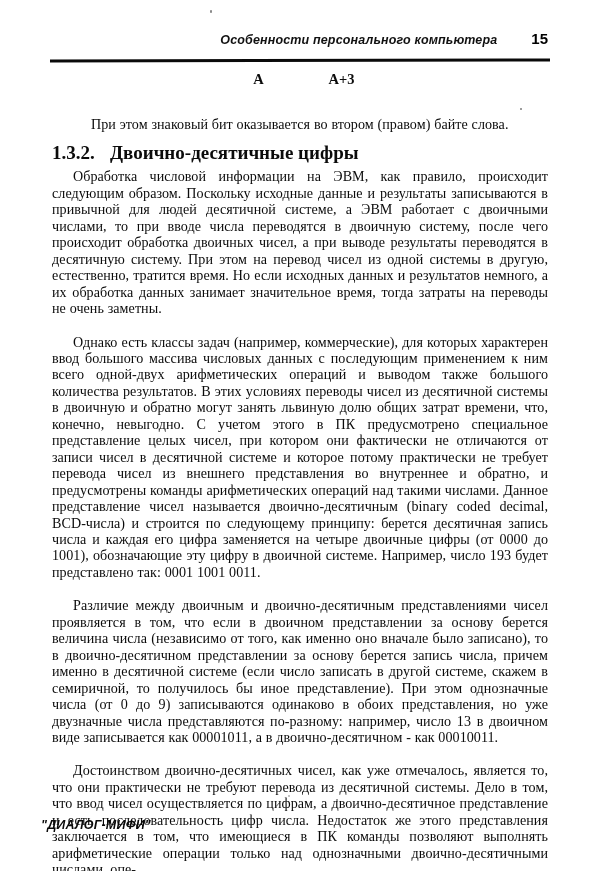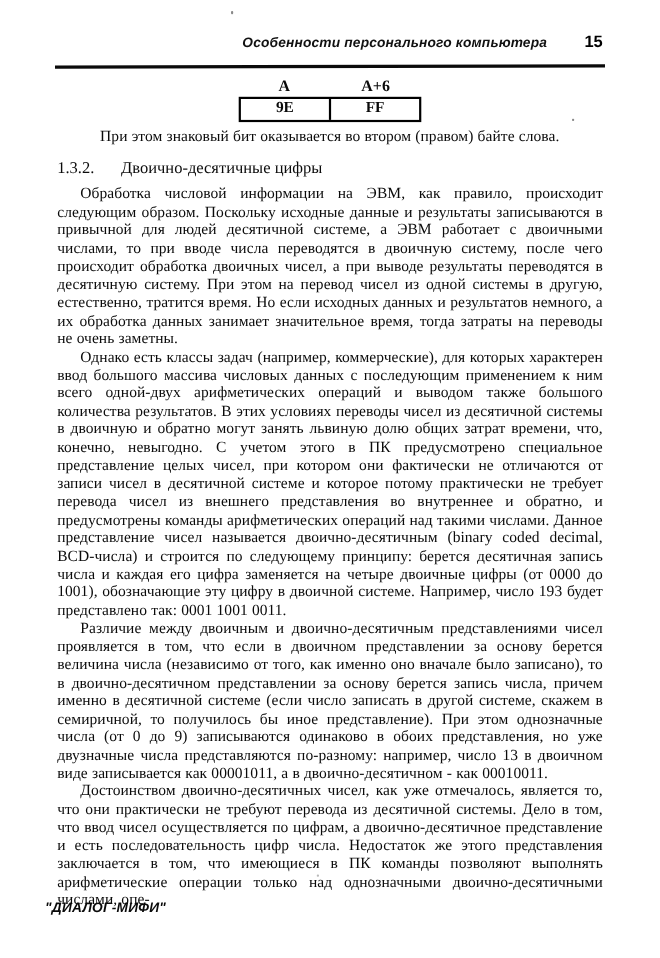--- a/index.html
+++ b/index.html
@@ -112,30 +112,30 @@
     text-justify: inter-word;
     letter-spacing: 0.05px;
     word-spacing: 0.2px;
     hyphens: none;
   }
   p.para.indent { text-indent: 21px; }
   p.after-figure { margin-bottom: 12px; margin-left: 39px; }
 
   h3.section {
     margin: 0 0 6px 0;
-    font-size: 15px;
-    font-weight: normal;
+    font-size: 19px;
+    font-weight: bold;
     line-height: 18px;
     display: flex;
     align-items: baseline;
   }
   .sec-num { width: 58px; flex: 0 0 58px; }
   .sec-title { flex: 1 1 auto; }
 
-  .para-block p.para + p.para { margin-top: 0; }
+  .para-block p.para + p.para { margin-top: 17px; }
 
   
   .loose-last { word-spacing: 9px; }
 
   
   .imprint {
     position: absolute;
     left: 41px;
     top: 818px;
     font-family: "Liberation Sans", "DejaVu Sans", sans-serif;
@@ -161,25 +161,21 @@
   <div class="runhead">
     <span class="runhead-title">Особенности персонального компьютера</span>
     <span class="runhead-folio">15</span>
   </div>
   <div class="rule"></div>
 
   <div class="figure">
     <div class="figure-inner">
       <div class="fig-labels">
         <div class="fig-label">A</div>
-        <div class="fig-label">A+6</div>
-      </div>
-      <div class="byte-table">
-        <div class="byte-cell">9E</div>
-        <div class="byte-cell">FF</div>
+        <div class="fig-label">A+3</div>
       </div>
     </div>
   </div>
 
   <div class="body">
 
     <p class="para after-figure">При этом знаковый бит оказывается во втором (правом) байте слова.</p>
 
     <h3 class="section">
       <span class="sec-num">1.3.2.</span>

